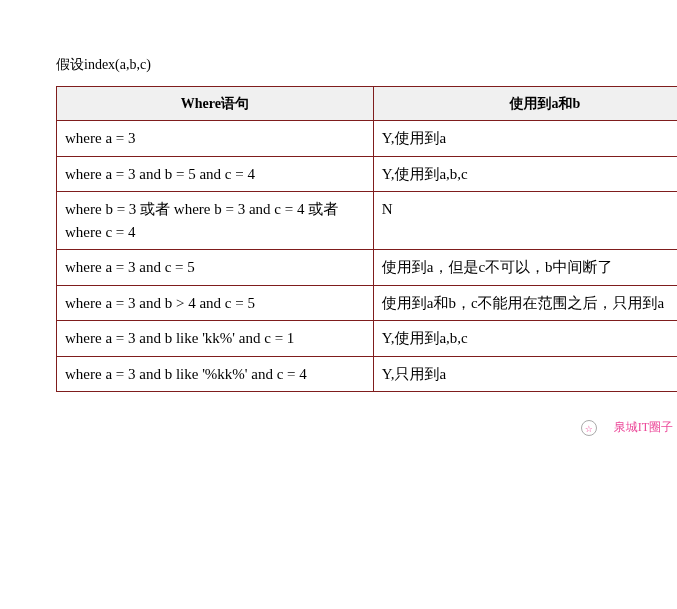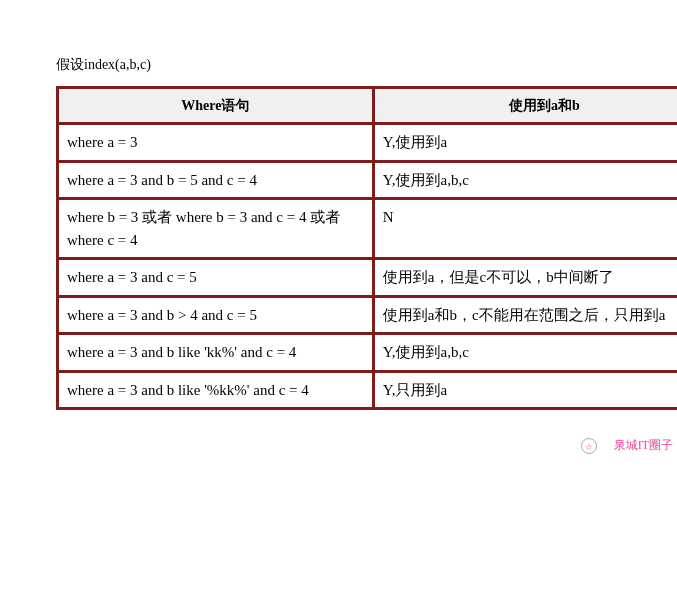--- a/index.html
+++ b/index.html
@@ -28,21 +28,21 @@
       font-family: SimSun, '宋体', serif;
     }
 
     table {
       width: 100%;
       border-collapse: collapse;
       border: 1px solid #000;
     }
 
     th, td {
-      border: 3px solid #7f1d1d;
+      border: 1px solid #7f1d1d;
       padding: 6px 8px;
       vertical-align: top;
       line-height: 1.5;
     }
 
     th {
       background: #f0f0f0;
       text-align: center;
       font-weight: bold;
       font-size: 14px;
@@ -109,21 +109,21 @@
         </tr>
         <tr>
           <td>where a = 3 and c = 5</td>
           <td>使用到a，但是c不可以，b中间断了</td>
         </tr>
         <tr>
           <td>where a = 3 and b &gt; 4 and c = 5</td>
           <td>使用到a和b，c不能用在范围之后，只用到a</td>
         </tr>
         <tr>
-          <td>where a = 3 and b like 'kk%' and c = 4</td>
+          <td>where a = 3 and b like 'kk%' and c = 1</td>
           <td>Y,使用到a,b,c</td>
         </tr>
         <tr>
           <td>where a = 3 and b like '%kk%' and c = 4</td>
           <td>Y,只用到a</td>
         </tr>
       </tbody>
   </table>
 
   <div class="watermark">

